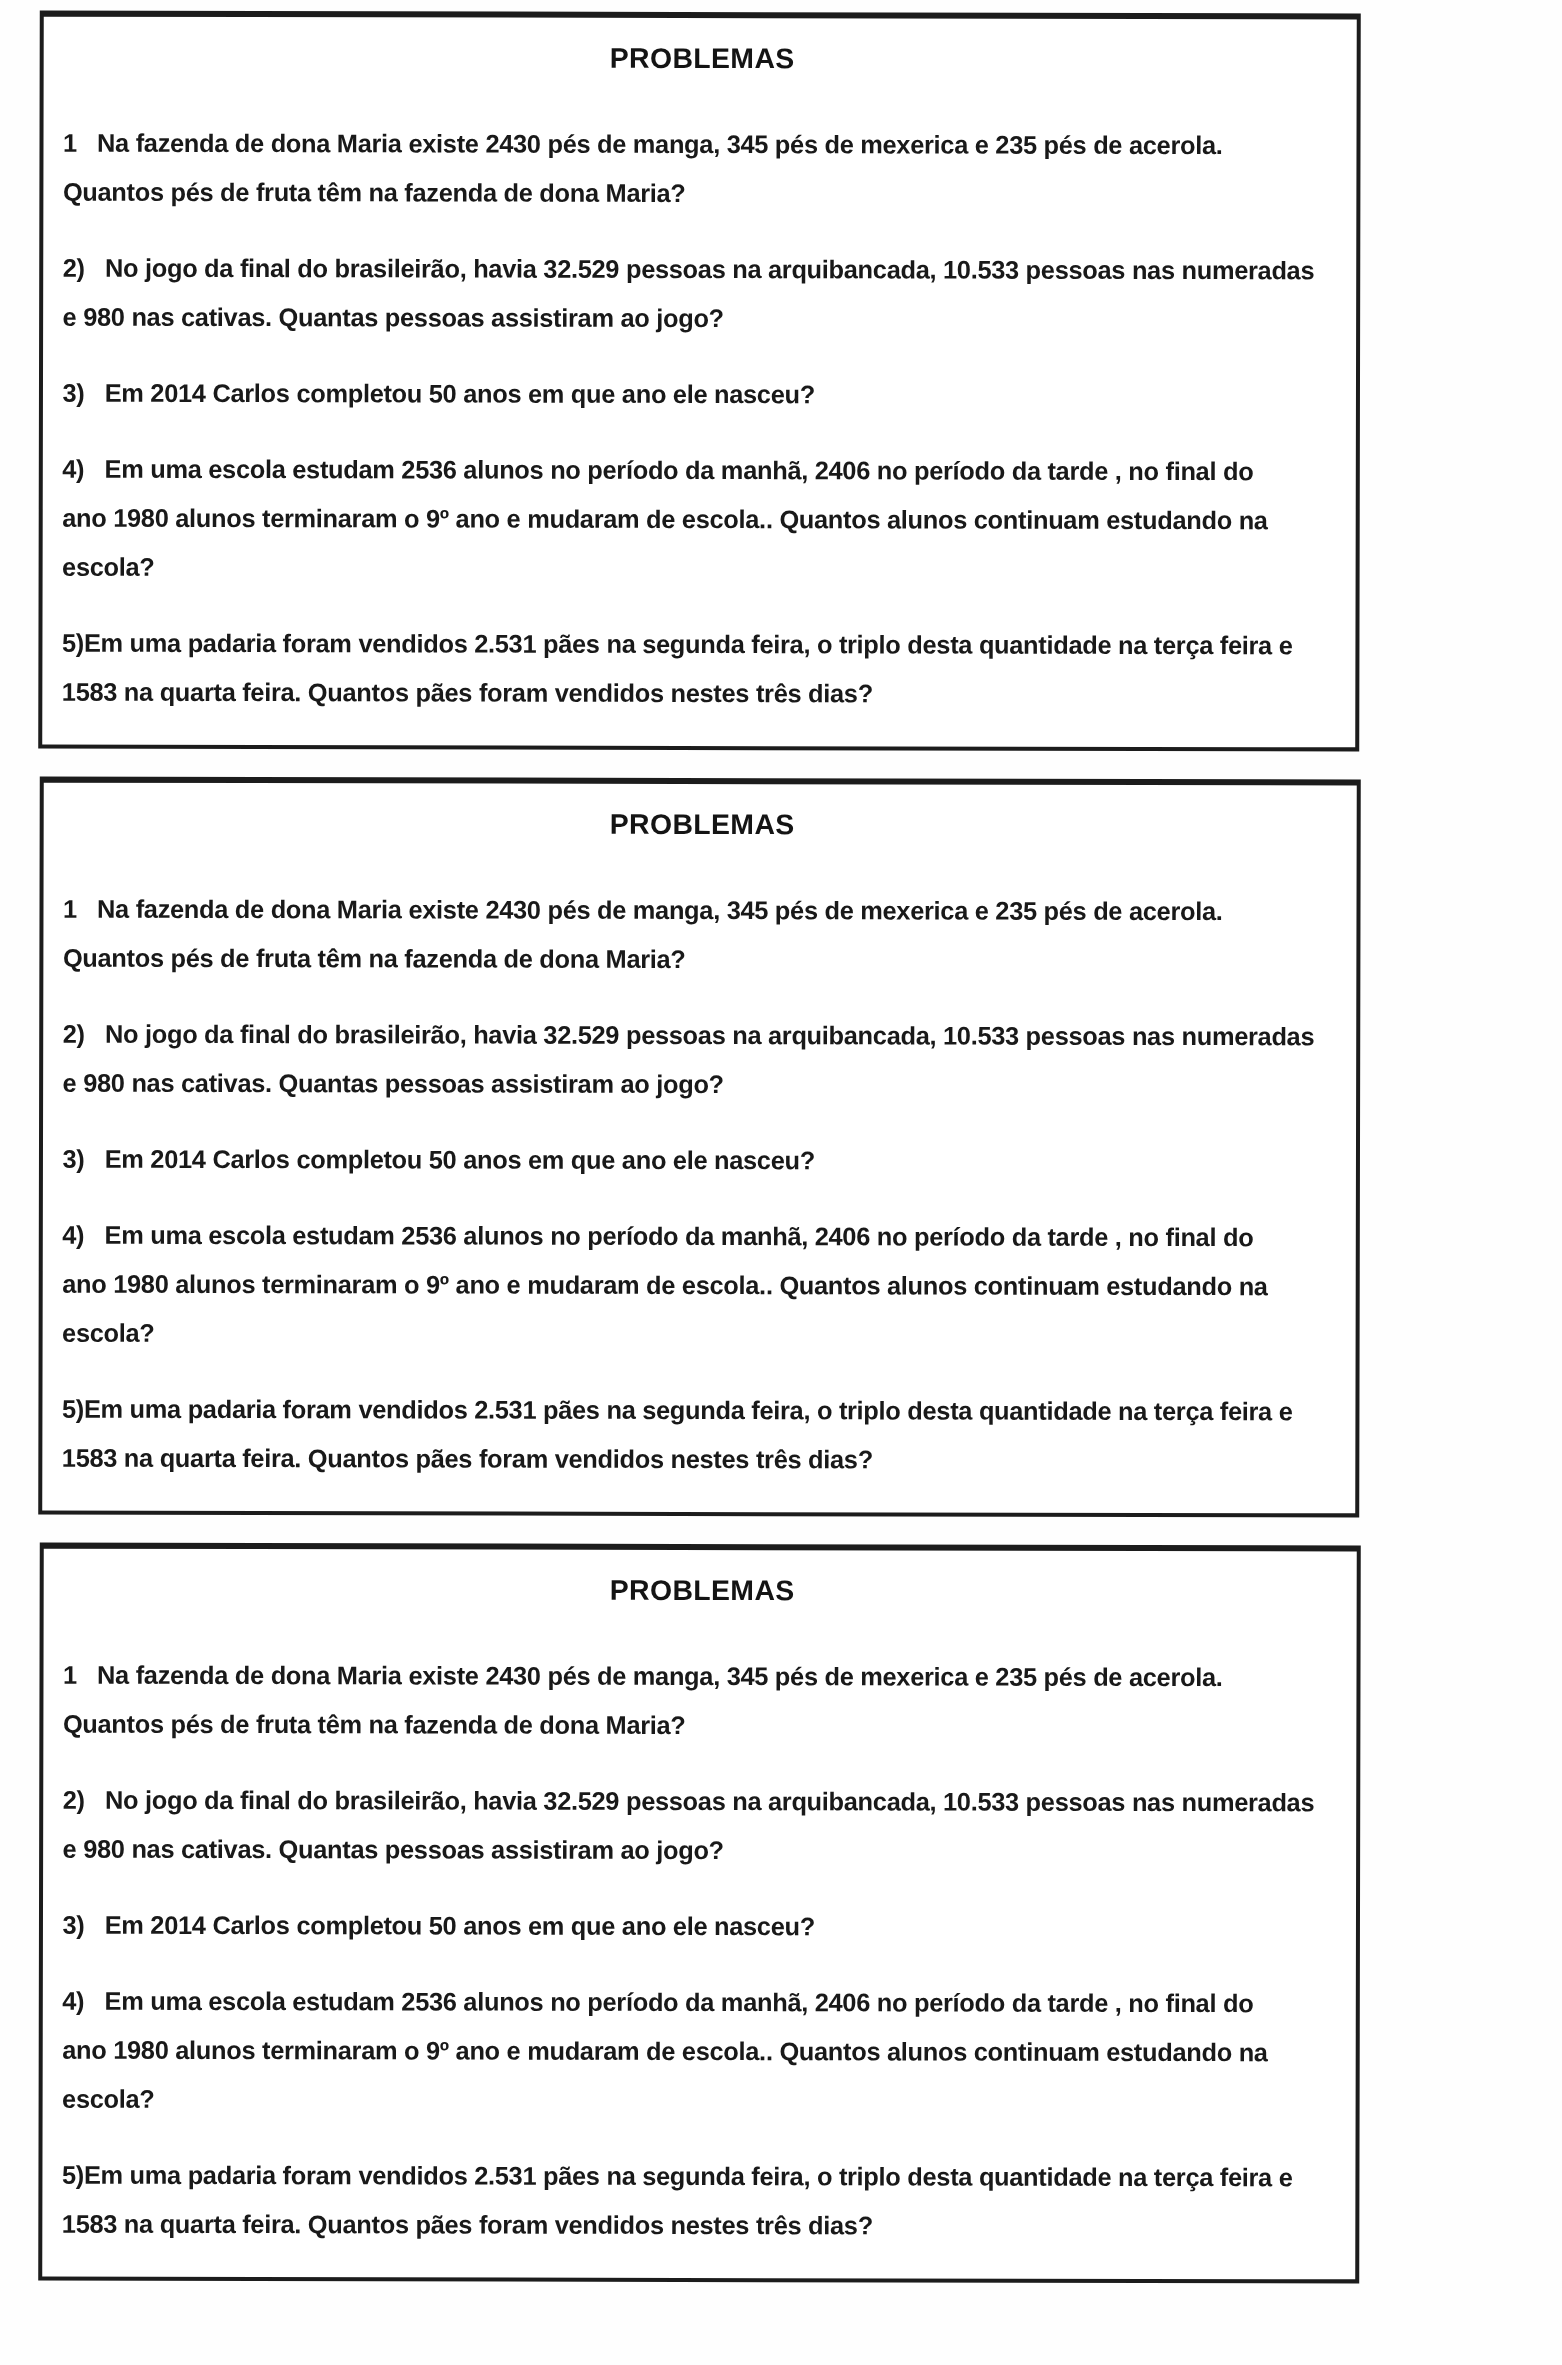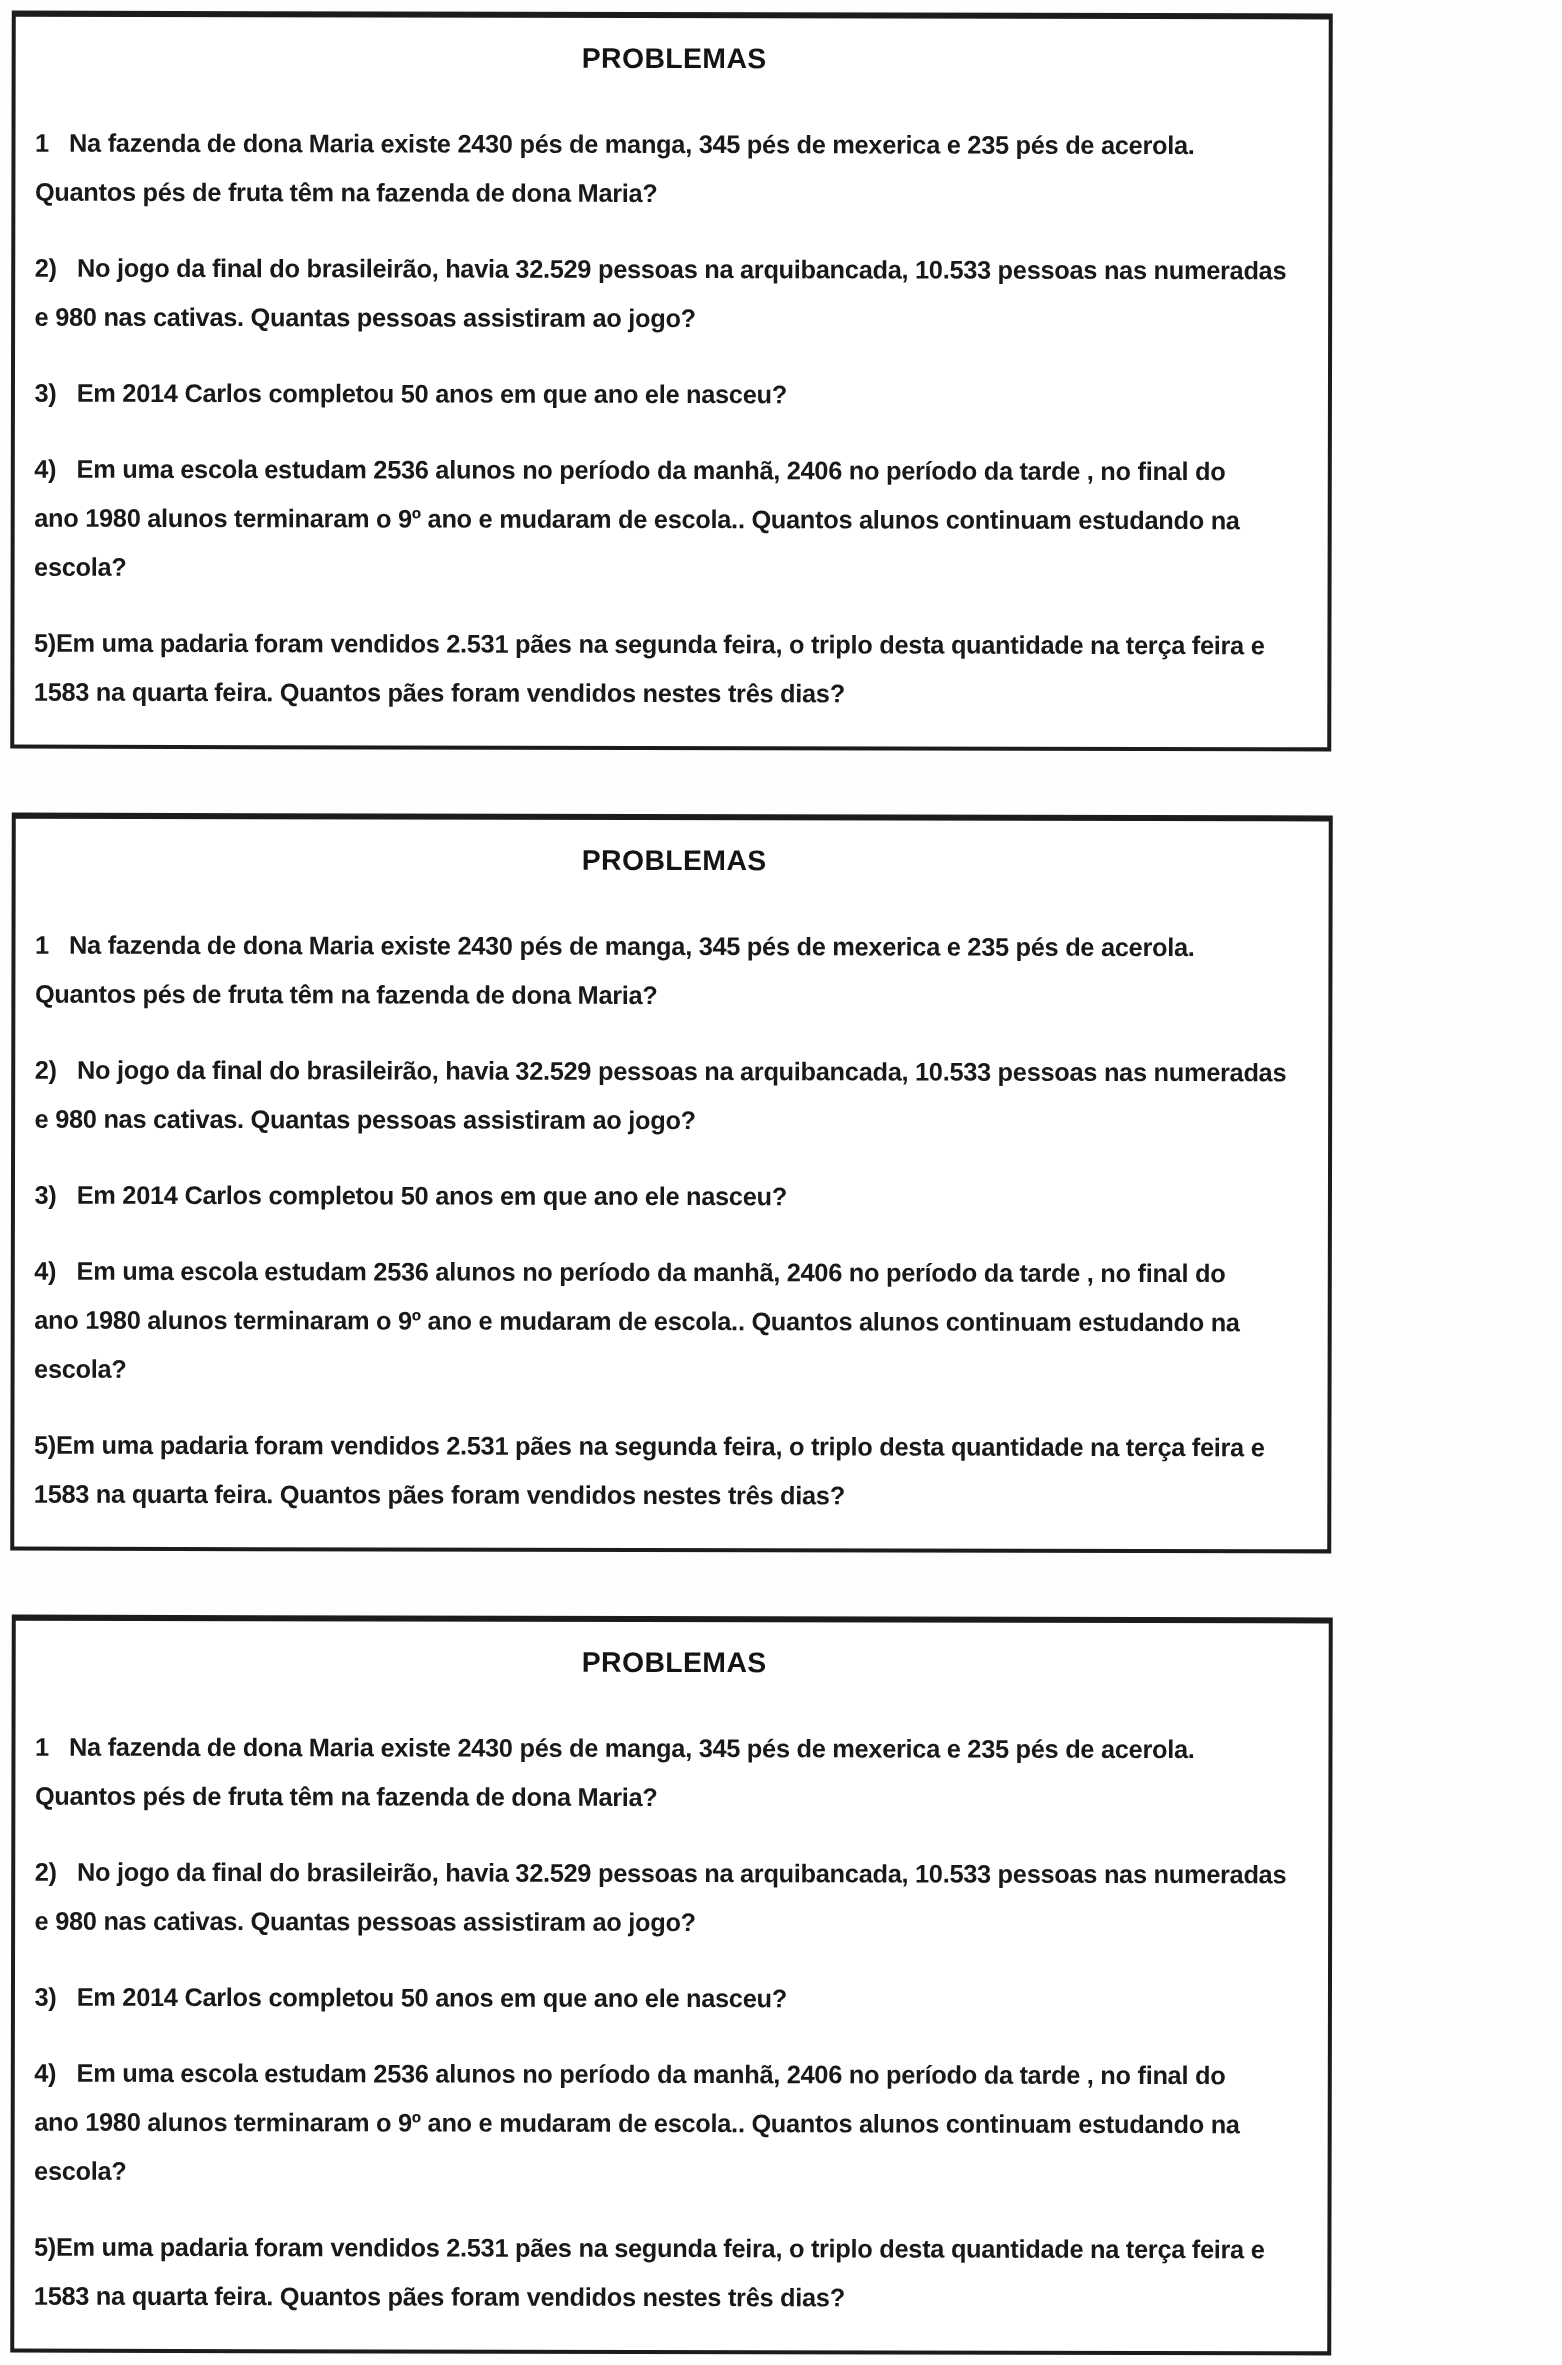--- a/index.html
+++ b/index.html
@@ -14,21 +14,22 @@
     font-family: "Liberation Sans", sans-serif;
     overflow: hidden;
   }
   .page {
     box-sizing: border-box;
     width: 1349px;
     height: 2366px;
     padding: 12px 18px 0 10.5px;
     display: flex;
     flex-direction: column;
-    gap: 64px;
+    gap: 28px;
+    margin-left: 28px;
   }
   .sheet {
     box-sizing: border-box;
     height: 738px;
     background: #fff;
     border: 4.5px solid #1c1c1c;
     border-top-width: 6.7px;
     padding: 13.5px 15px 0 19.5px;
     transform: rotate(0.12deg);
   }

